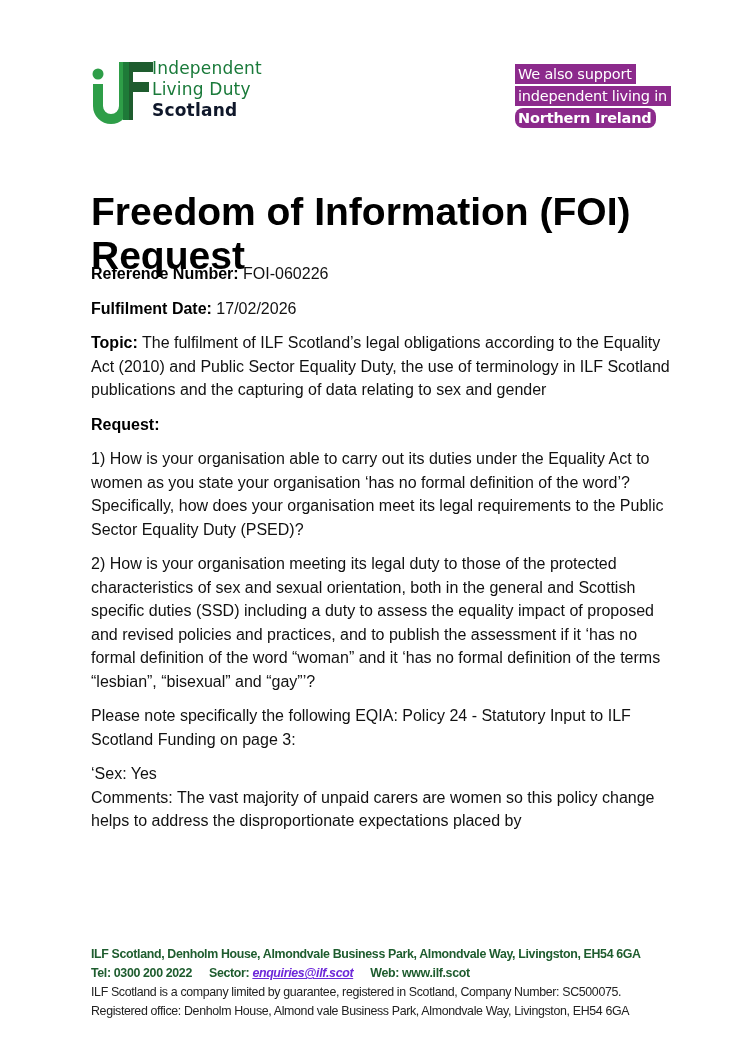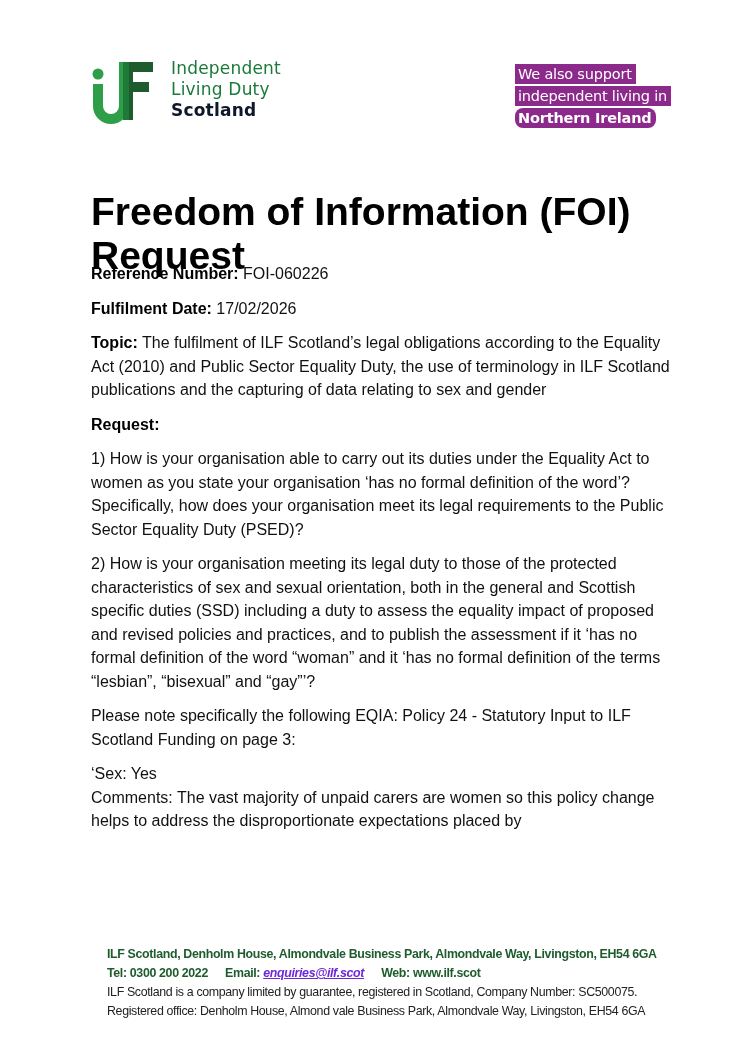--- a/index.html
+++ b/index.html
@@ -3,21 +3,21 @@
   <meta charset="utf-8">
   <style>
     html, body { margin: 0; padding: 0; background: #ffffff; }
     body {
       width: 754px; height: 1064px; position: relative; overflow: hidden;
       font-family: "Liberation Sans", sans-serif; color: #111111;
     }
     .logo { position: absolute; left: 90px; top: 58px; width: 215px; height: 70px; }
     .logo-mark { position: absolute; left: 0; top: 0; width: 66px; height: 66px; }
     .logo-text {
-      position: absolute; left: 81px; top: 0px;
+      position: absolute; left: 62px; top: 0px;
       font-family: "DejaVu Sans", sans-serif; font-size: 17px; line-height: 21px;
       color: #1a7a3a; letter-spacing: 0.2px;
     }
     .logo-text .bold { font-weight: bold; color: #0f172a; }
     .ni-badge { position: absolute; left: 515px; top: 64px; }
     .ni-row {
       display: inline-block; background: #8c2a8c; color: #ffffff;
       font-family: "DejaVu Sans", sans-serif; font-size: 14.5px; line-height: 20px;
       padding: 0 4px 0 3px; margin-bottom: 2px; white-space: nowrap; letter-spacing: -0.2px;
     }
@@ -30,21 +30,20 @@
     .content {
       position: absolute; left: 91px; top: 262px; width: 590px;
       font-size: 16px; line-height: 23.5px; color: #111;
     }
     .content p { margin: 0 0 11px 0; }
     .content b { color: #000; }
     .footer {
       position: absolute; left: 91px; top: 945px; width: 600px;
       font-size: 12.4px; line-height: 19px; color: #222;
       letter-spacing: -0.35px;
-      margin-left: 16px;
     }
     .footer .green { color: #1e5c2e; font-weight: bold; }
     .footer a { color: #6d28d9; text-decoration: underline; font-style: italic; }
     .sp { display: inline-block; width: 14px; }
   </style>
 </head>
 <body>
 
 <div class="logo">
   <svg class="logo-mark" viewBox="0 0 66 66">
@@ -95,19 +94,19 @@
   <p>
     <span>‘Sex: Yes</span><br>
     <span>Comments: The vast majority of unpaid carers are women so this policy change helps to address the disproportionate expectations placed by</span>
   </p>
 </div>
 
 <div class="footer">
   <div class="green">ILF Scotland, Denholm House, Almondvale Business Park, Almondvale Way, Livingston, EH54 6GA</div>
   <div class="green">
     <span>Tel: 0300 200 2022</span><span class="sp"></span>
-    <span>Email:</span>
+    <span>Sector:</span>
     <a>enquiries@ilf.scot</a><span class="sp"></span>
     <span>Web: www.ilf.scot</span>
   </div>
   <div>ILF Scotland is a company limited by guarantee, registered in Scotland, Company Number: SC500075.</div>
   <div>Registered office: Denholm House, Almond vale Business Park, Almondvale Way, Livingston, EH54 6GA</div>
 </div>
 
 </body></html>

